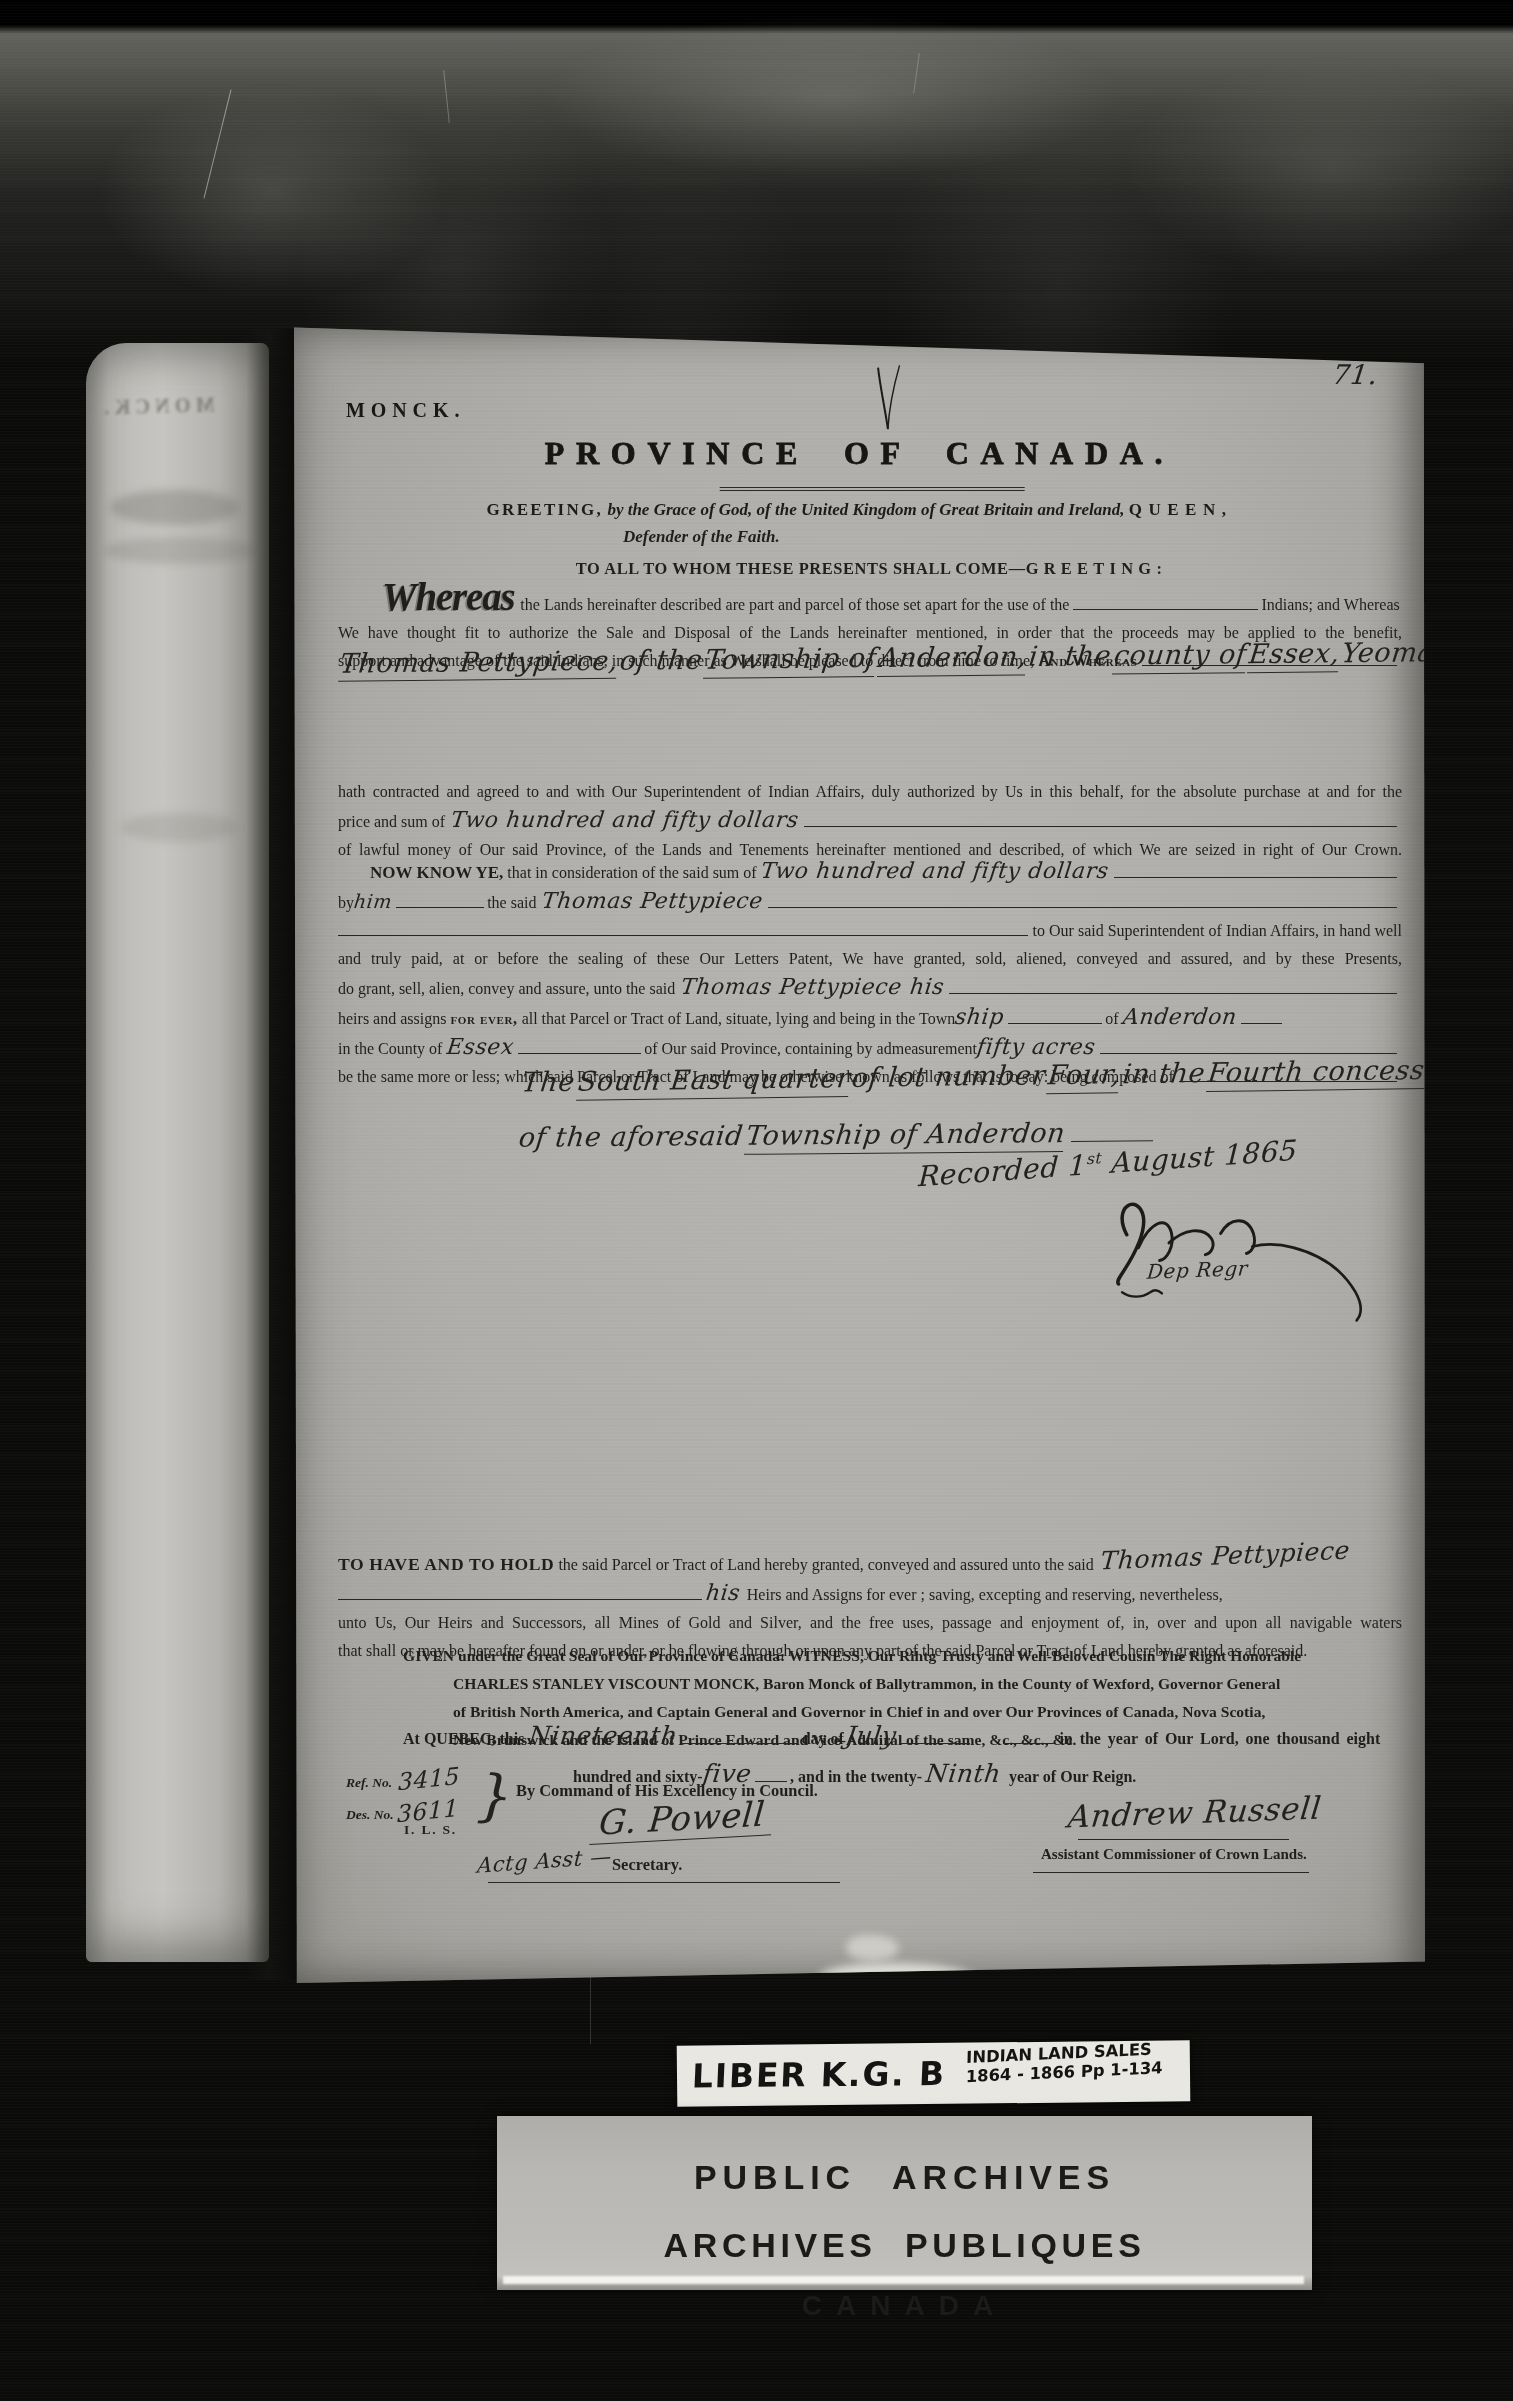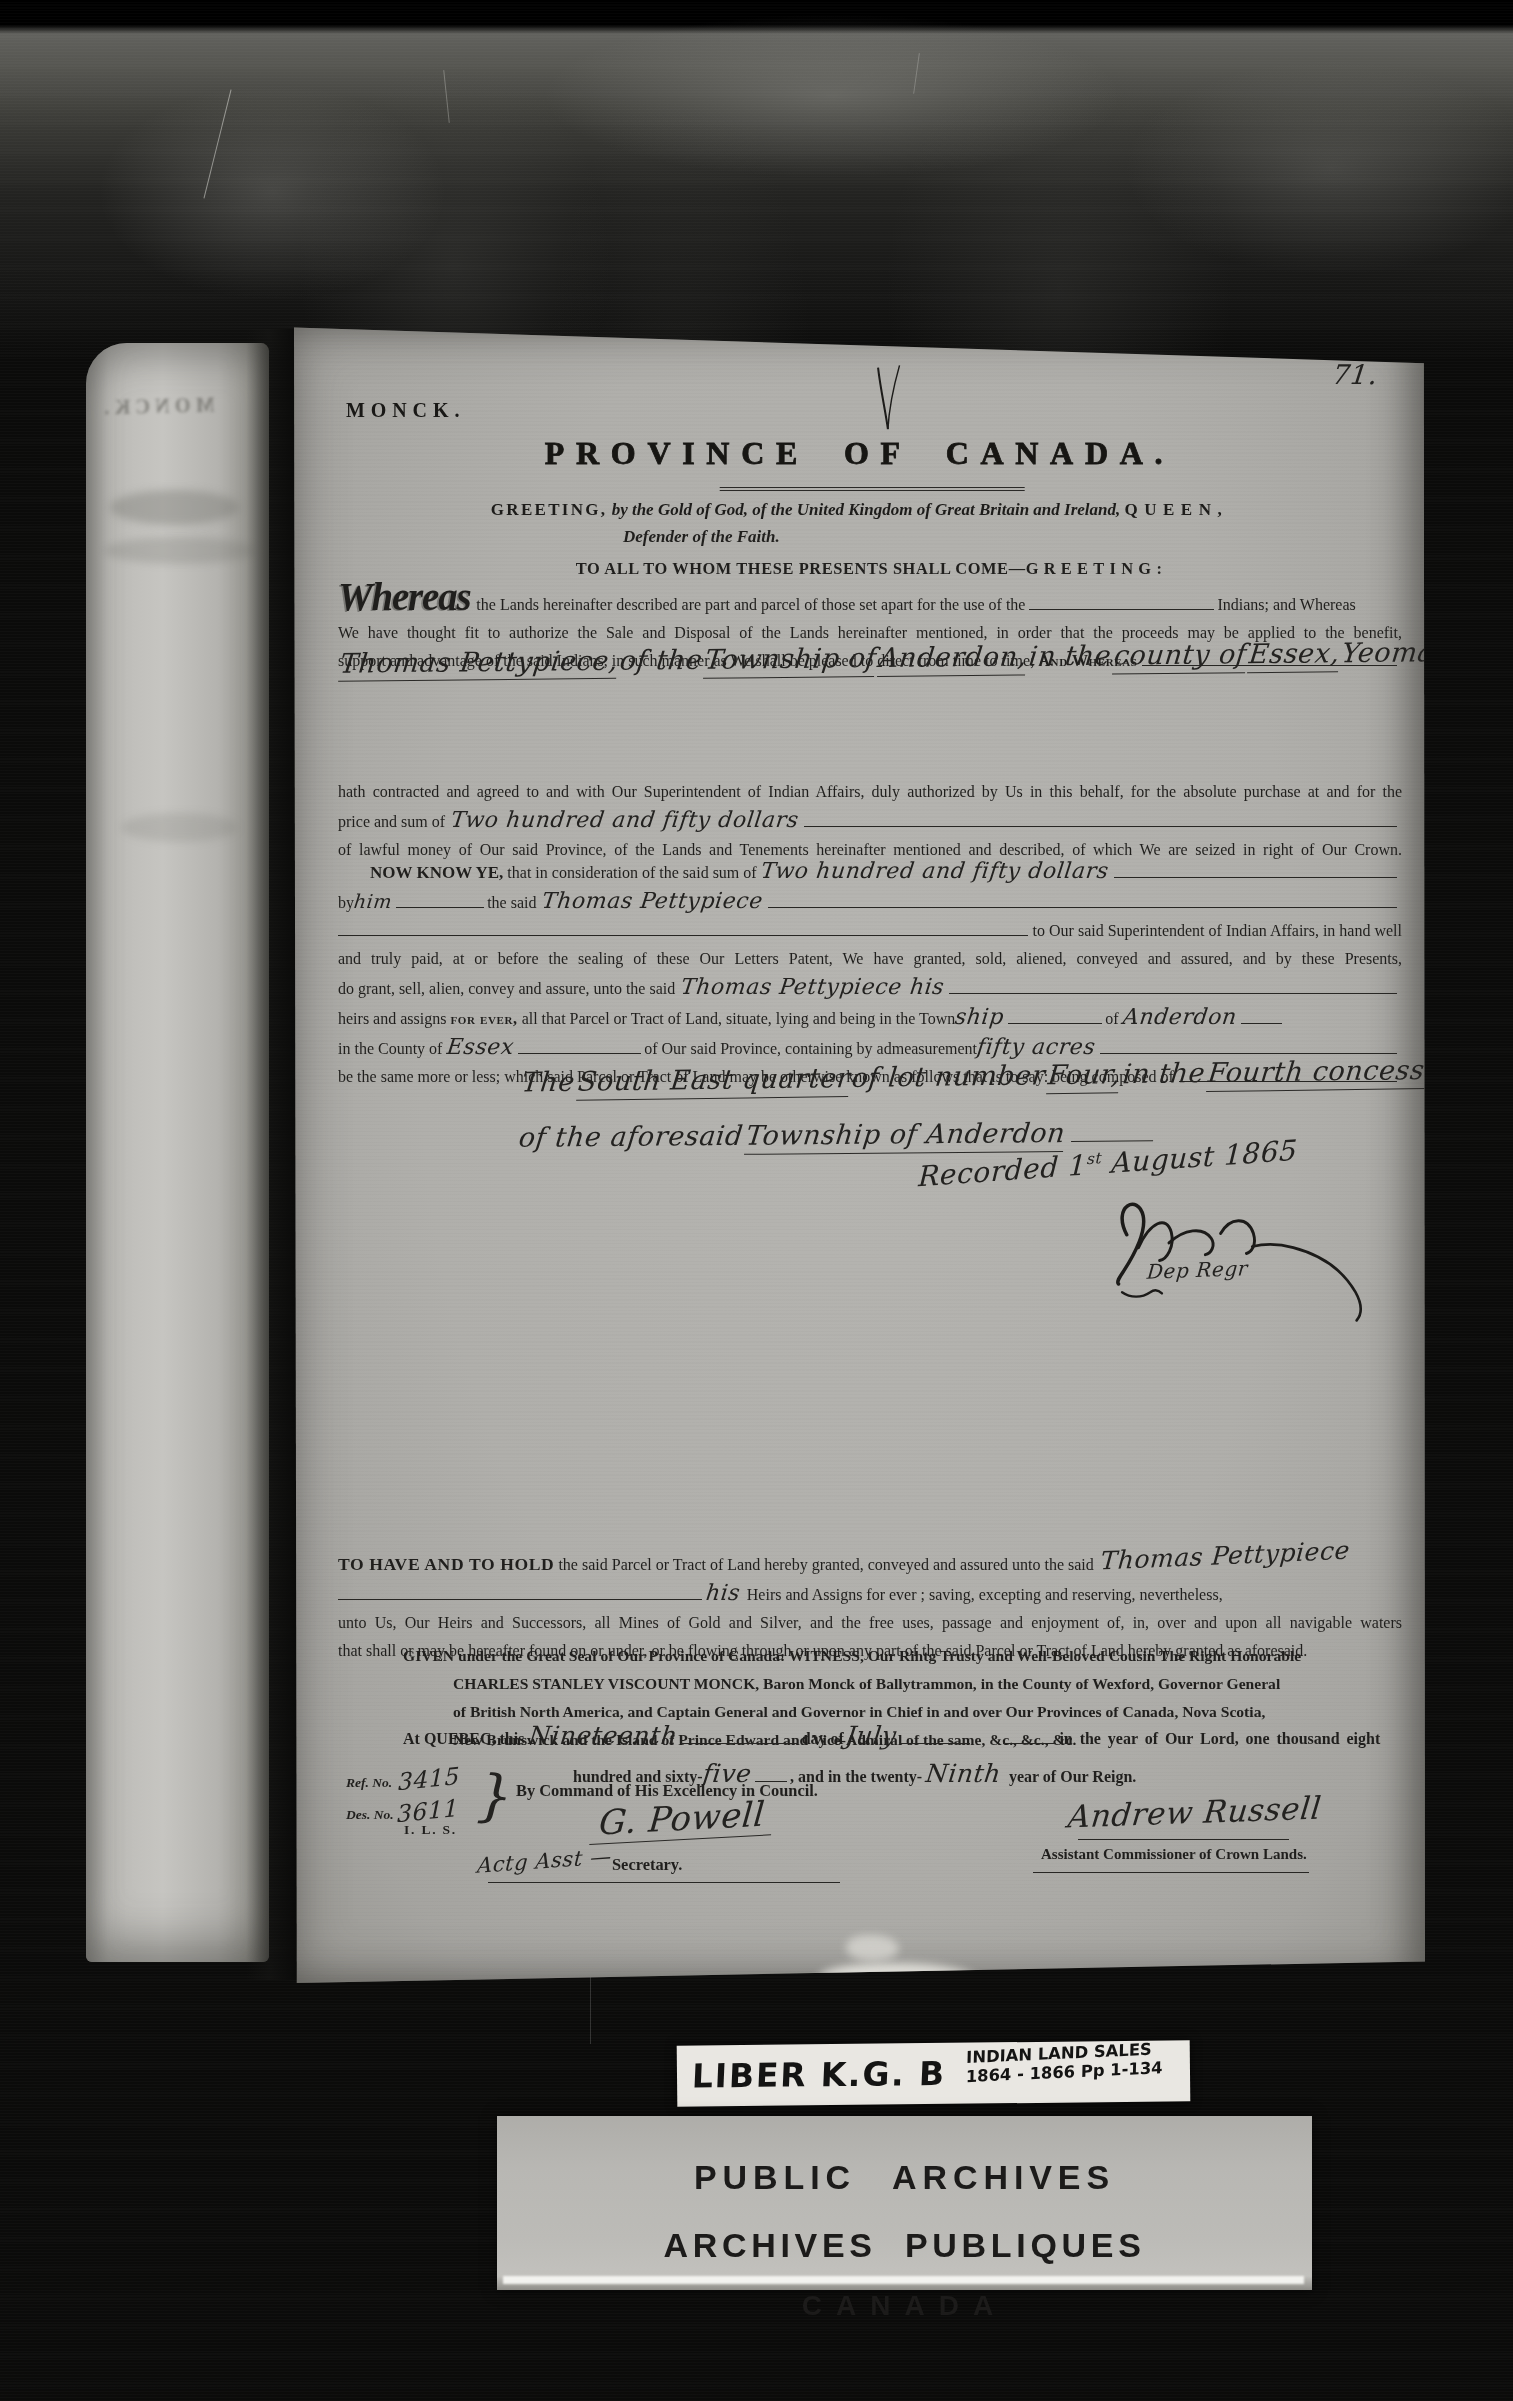--- a/index.html
+++ b/index.html
@@ -125,32 +125,32 @@
     <path d="M44 2 C 35 34, 26 74, 24 112" stroke="#1d1c1a" stroke-width="2.5" fill="none"></path>
   </svg>
 
   <div class="abs hw pagenum" style="left:1039px;top:34px;">71.</div>
 
   <div class="abs doc-title" style="left:0;top:110px;">PROVINCE OF CANADA.</div>
   <div class="abs rule2" style="top:162px;"></div>
 
   <div class="abs royal" style="left:0;top:175px;">
     <span class="vic">GREETING,</span>
-    <span class="ital">by the Gold of God, of the United Kingdom of Great Britain and Ireland,</span>
+    <span class="ital">by the Grace of God, of the United Kingdom of Great Britain and Ireland,</span>
     <span class="queen">QUEEN,</span>
   </div>
   <div class="abs ital" style="left:329px;top:202px;font-size:17px;">Defender of the Faith.</div>
 
   <div class="abs greeting" style="left:12px;top:234px;">
     <span>TO ALL TO WHOM THESE PRESENTS SHALL COME—</span><span class="gr">GREETING:</span>
   </div>
 
   <div class="abs ptext" style="left:44px;top:260px;width:1064px;">
     <div class="row">
-      <span class="whereas-init" style="margin-right:5.9px;">Whereas</span>
+      <span class="whereas-init" style="margin-right:5.9px;margin-left:44px;">Whereas</span>
       <span>the Lands hereinafter described are part and parcel of those set apart for the use of the</span>
       <span class="bl" style="width:185px;"></span>
       <span>Indians; and Whereas</span>
     </div>
     <div class="jl">We have thought fit to authorize the Sale and Disposal of the Lands hereinafter mentioned, in order that the proceeds may be applied to the benefit,</div>
     <div class="row">
       <span>support and advantage of the said Indians, in such manner as We shall be pleased to direct from time to time;</span>&nbsp;
       <span class="sc b">And Whereas</span>
       <span class="fill"></span>
     </div>

